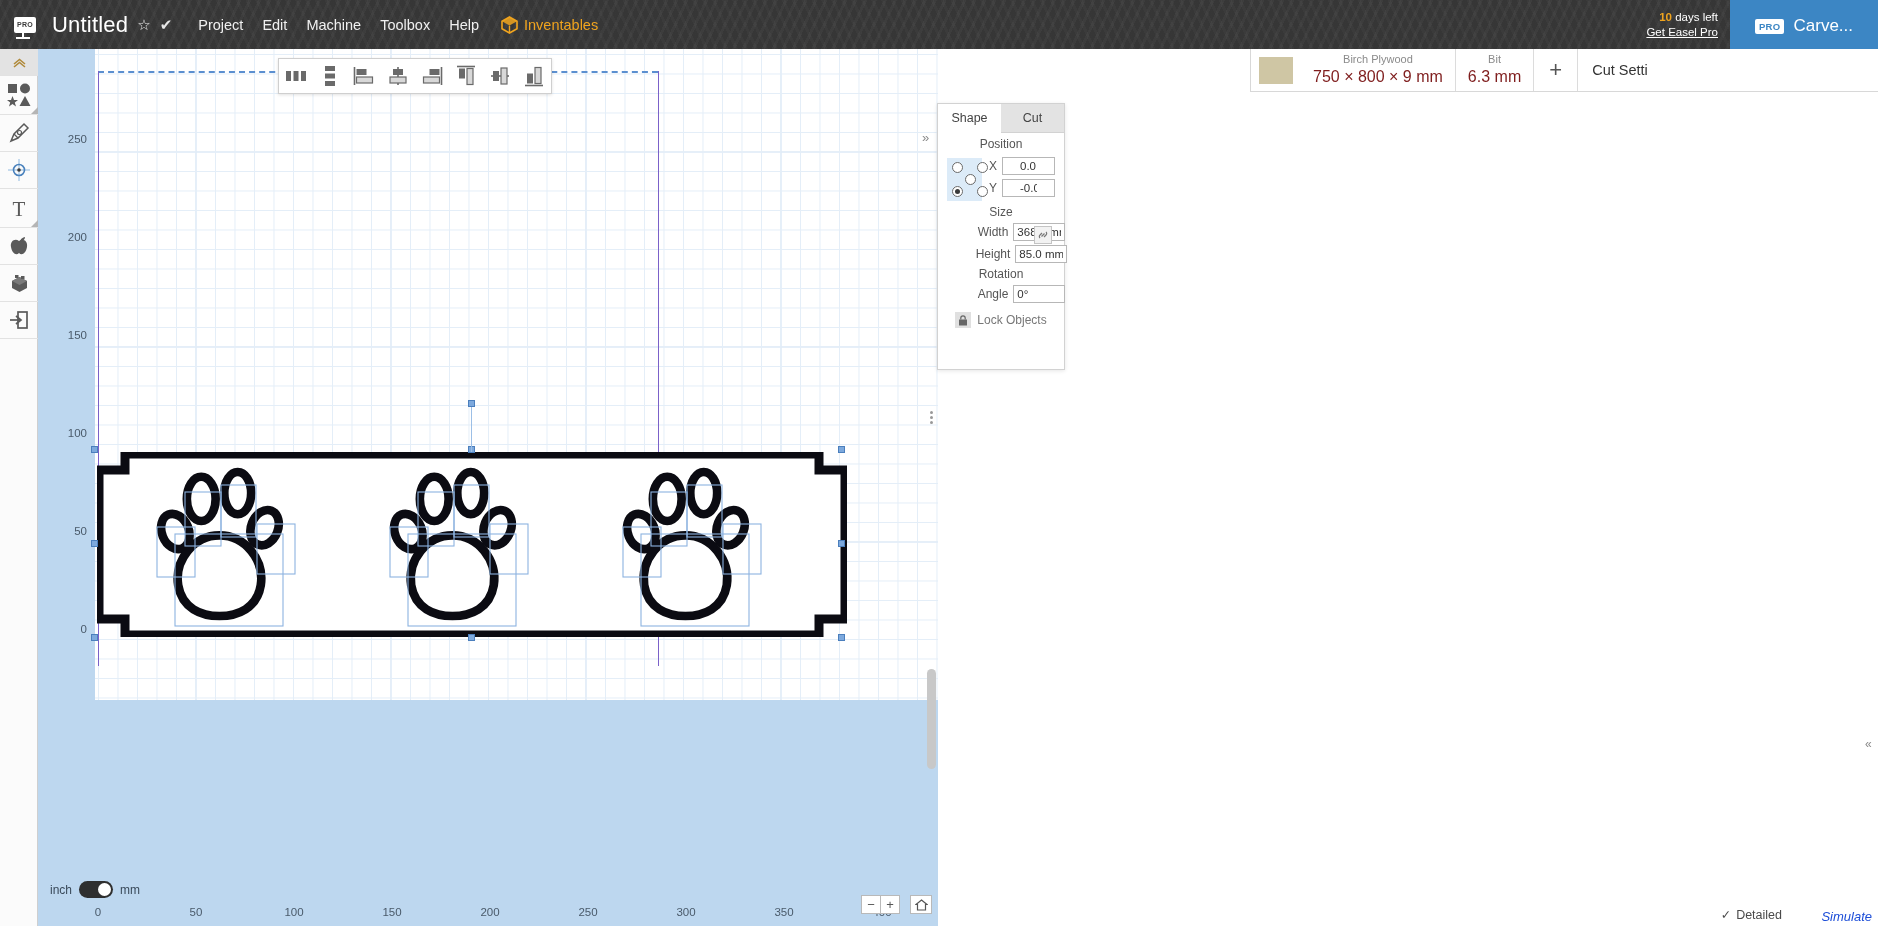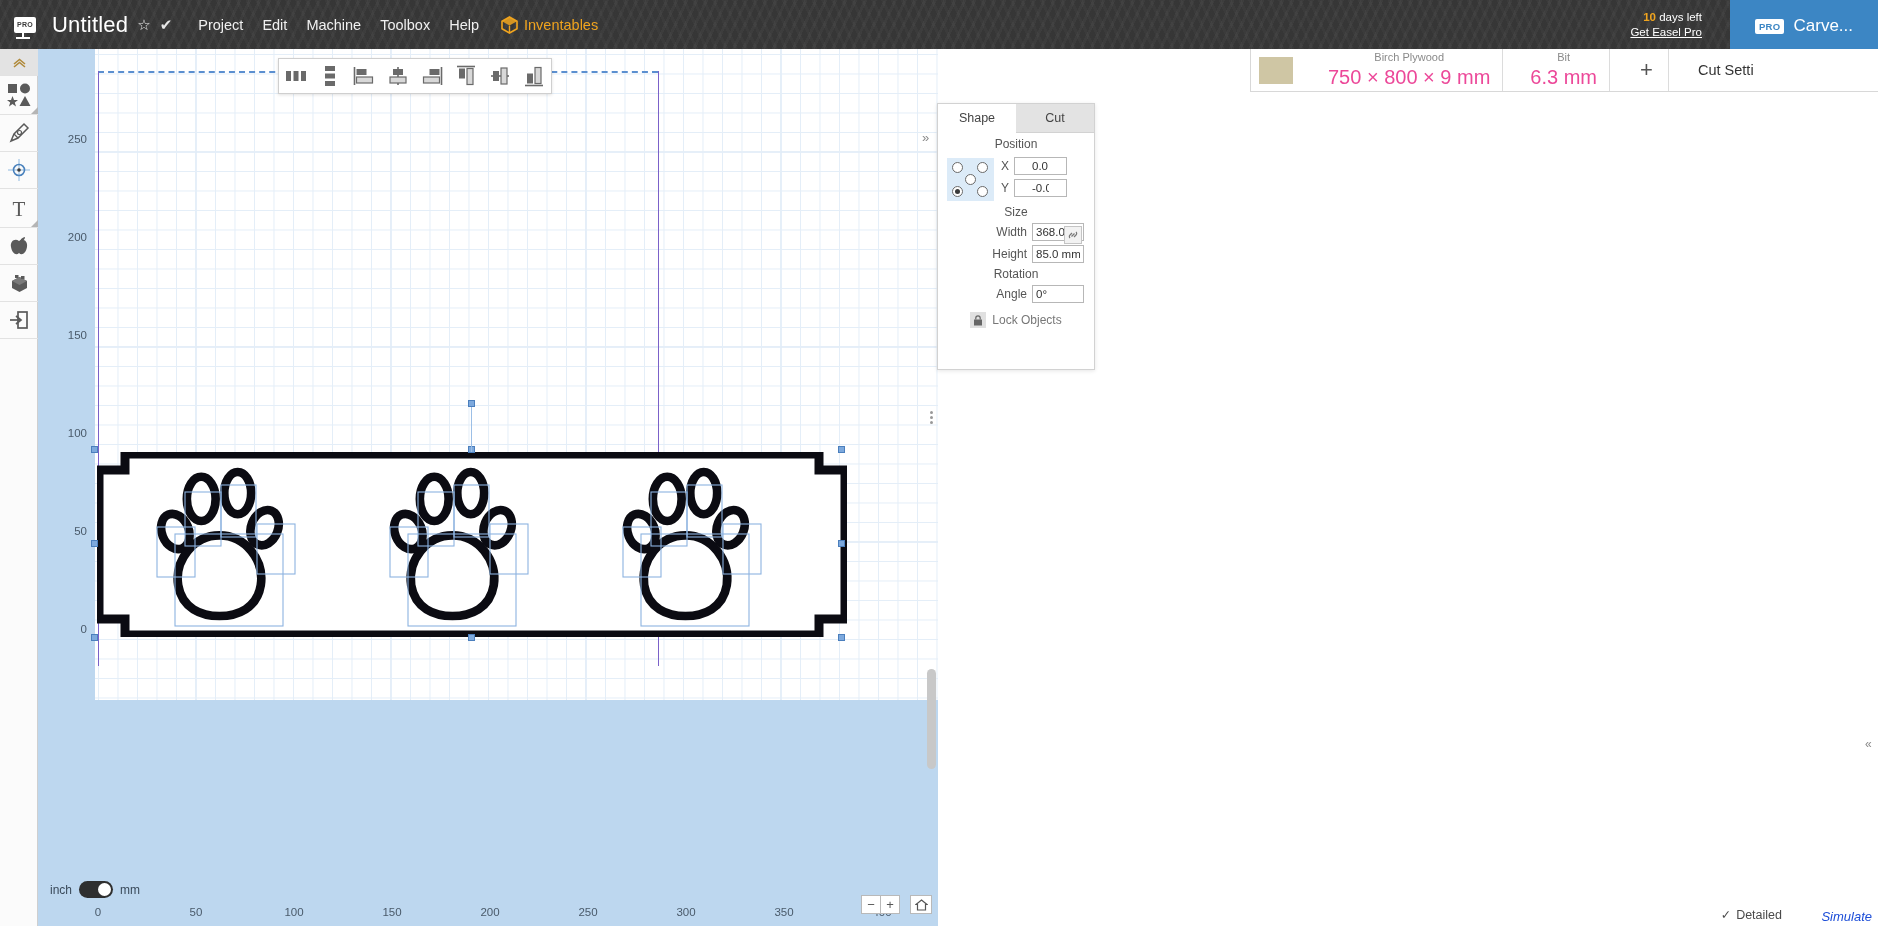--- a/index.html
+++ b/index.html
@@ -47,21 +47,21 @@
     color: #f0a41e; font-size: 14.5px; cursor: pointer;
   }
   #inv-cube {
     width: 17px; height: 18px; position: relative;
   }
   #hdr-right {
     position: absolute; right: 0; top: 0; height: 49px; display: flex; align-items: stretch;
   }
   #trial {
     display: flex; flex-direction: column; align-items: flex-end; justify-content: center;
-    padding-right: 28px; line-height: 1.25;
+    padding-right: 12px; line-height: 1.25;
   }
   #trial .l1 { font-size: 11.5px; color: #fff; }
   #trial .l1 b { color: #f0a41e; }
   #trial .l2 { font-size: 11.5px; color: #fff; text-decoration: underline; cursor: pointer; }
   #carve-btn {
     width: 148px; background: #3c86c4; display: flex; align-items: center;
     justify-content: center; gap: 9px; cursor: pointer;
     border-top: 3px solid #3c86c4;
   }
   #carve-btn .pro {
@@ -190,21 +190,21 @@
     background: #fff; border: 1px solid #b9b9b9; display: flex;
     align-items: center; justify-content: center; cursor: pointer; z-index: 30;
   }
   #v-scroll {
     position: absolute; right: 2px; top: 620px; width: 9px; height: 100px;
     background: #c8c8c8; border-radius: 5px; z-index: 30; cursor: pointer;
   }
 
   
   #shape-panel {
-    position: absolute; left: 937px; top: 103px; width: 158px; height: 267px;
+    position: absolute; left: 937px; top: 103px; width: 128px; height: 267px;
     background: #fff; border: 1px solid #d2d2d2; z-index: 45;
     box-shadow: 0 1px 4px rgba(0,0,0,.10);
   }
   #panel-tabs { display: flex; height: 29px; }
   .ptab {
     flex: 1; display: flex; align-items: center; justify-content: center;
     font-size: 12.5px; color: #444; cursor: pointer;
     background: #e3e3e3; border-bottom: 1px solid #d2d2d2;
   }
   .ptab.active { background: #fff; border-bottom: 1px solid #fff; }
@@ -258,28 +258,28 @@
   #mid-grip i { width: 3px; height: 3px; background: #999; border-radius: 50%; display:block; }
 
   
   #preview {
     position: absolute; left: 938px; top: 49px; width: 940px; height: 877px;
     background: #fff; overflow: hidden;
   }
   #mat-bar {
     position: absolute; left: 1250px; top: 49px; height: 43px; width: 628px;
     background: #fff; border-bottom: 1px solid #d8d8d8; border-left: 1px solid #d8d8d8;
-    display: flex; align-items: stretch; z-index: 20; gap: 15px;
+    display: flex; align-items: stretch; z-index: 20;
   }
   .mat-cell {
     display: flex; align-items: center; justify-content: center;
     border-right: 1px solid #dcdcdc; padding: 0 12px; flex-direction: column;
   }
   .mat-cell .t { font-size: 11px; color: #8a8a8a; line-height: 1.35; }
-  .mat-cell .v { font-size: 20px; color: #ec4899; line-height: 1.3; }
+  .mat-cell .v { font-size: 16px; color: #7f1d1d; line-height: 1.3; }
   #mat-swatch {
     width: 34px; height: 27px; background: #cfc6a4; margin: 0 8px;
     align-self: center;
   }
   #plus-cell {
     width: 44px; display:flex; align-items:center; justify-content:center;
     border-right: 1px solid #dcdcdc; font-size: 22px; color: #555; cursor: pointer;
   }
   #cutset-cell {
     display:flex; align-items:center; padding: 0 14px; font-size: 14.5px; color: #333;

